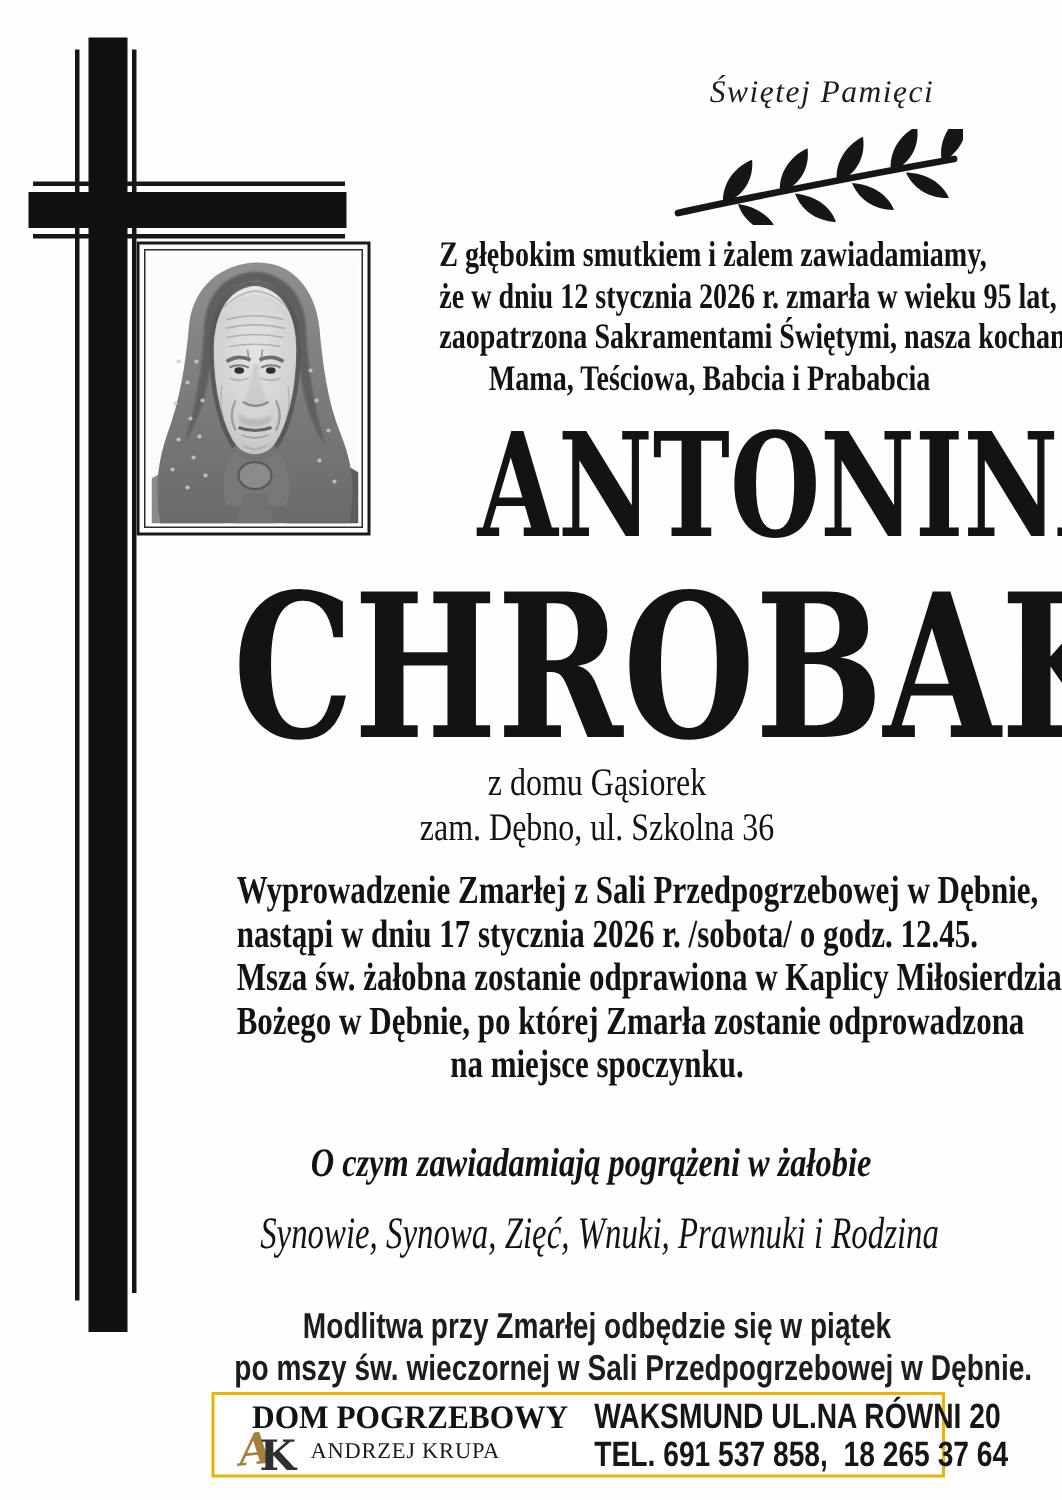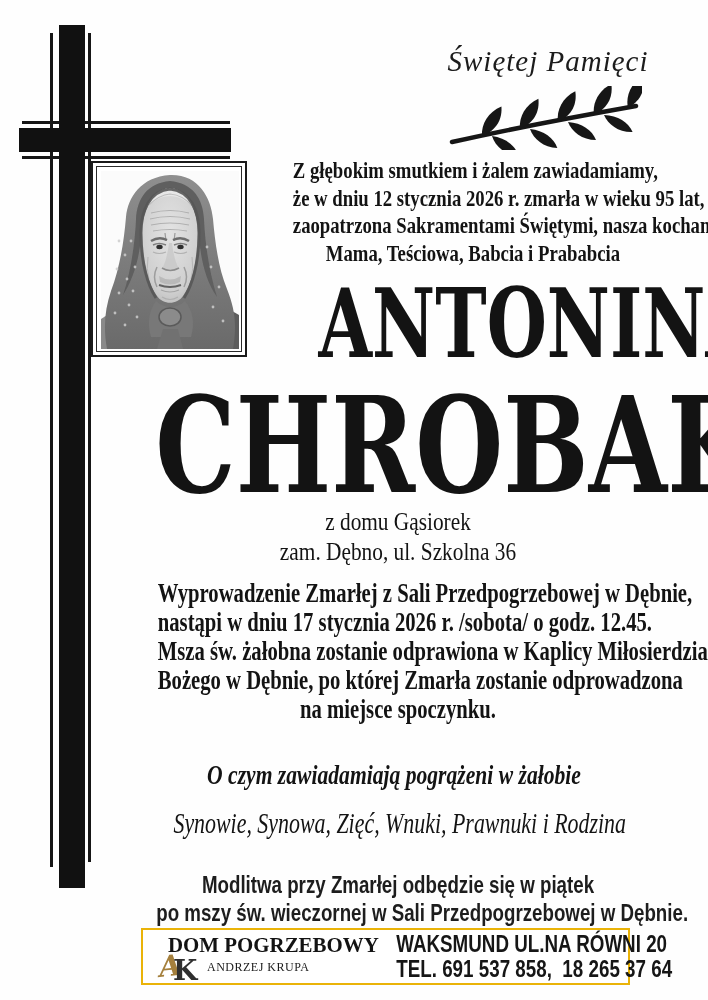--- a/index.html
+++ b/index.html
@@ -11,21 +11,21 @@
   .thin{position:absolute;background:#161616;}
   .bar{position:absolute;background:#111111;}
   
   .photo-frame{position:absolute;left:91px;top:161px;width:152px;height:192px;
     border:2px solid #1a1a1a;background:#ffffff;}
   .photo-frame-inner{position:absolute;left:3px;top:3px;right:3px;bottom:3px;
     border:1px solid #2a2a2a;background:#fff;}
   .photo-frame-inner svg{position:absolute;left:4px;top:4px;}
   
   .tblock{position:absolute;text-align:center;white-space:nowrap;transform-origin:50% 0;}
-  .sp-heading{left:390px;width:316px;top:45px;font-style:italic;font-size:29px;
+  .sp-heading{left:390px;width:316px;top:45px;font-style:italic;font-size:21px;
     line-height:32px;letter-spacing:1px;color:#1c1c1c;}
   .announce{left:242px;width:462px;top:157px;font-weight:bold;font-size:24px;
     line-height:27.6px;transform:scaleX(0.78);}
   .name-first{left:254px;width:460px;top:276px;font-family:"DejaVu Serif",serif;
     font-weight:bold;font-size:96px;line-height:96px;transform:scaleX(0.72);color:#131313;}
   .name-last{left:80px;width:628px;top:379px;font-family:"DejaVu Serif",serif;
     font-weight:bold;font-size:133px;line-height:133px;transform:scaleX(0.76);color:#131313;}
   .origin{left:90px;width:616px;top:507px;font-size:26px;line-height:30px;transform:scaleX(0.82);}
   .funeral{left:90px;width:616px;top:579px;font-weight:bold;font-size:26.5px;
     line-height:29px;transform:scaleX(0.78);}
@@ -39,21 +39,21 @@
   .footer-box{position:absolute;left:141px;top:928px;width:489px;height:57px;
     border:2px solid #eab308;box-sizing:border-box;background:#fff;}
   .fh-name{position:absolute;left:20px;top:2px;width:200px;text-align:center;
     font-weight:bold;font-size:22px;line-height:26px;white-space:nowrap;
     transform:scaleX(0.95);transform-origin:50% 0;}
   .fh-monogram{position:absolute;left:16px;top:17px;width:48px;height:36px;
     font-family:"DejaVu Serif",serif;}
   .mono-a{position:absolute;left:0;top:2px;font-style:italic;font-weight:bold;
     font-size:29px;color:#a5803d;transform:rotate(-6deg);}
   .mono-k{position:absolute;left:14px;top:7px;font-size:28px;font-weight:bold;color:#2f2f2f;}
-  .fh-owner{position:absolute;left:64px;top:30px;font-size:12px;letter-spacing:0.5px;
+  .fh-owner{position:absolute;left:64px;top:30px;font-size:15px;letter-spacing:0.5px;
     white-space:nowrap;color:#1a1a1a;}
   .fh-address{position:absolute;left:228px;top:2px;width:252px;text-align:center;
     font-family:"Liberation Sans",sans-serif;font-weight:bold;font-size:23.5px;
     line-height:25px;white-space:pre;transform:scaleX(0.8);transform-origin:50% 0;color:#161616;}
   .fh-phone{position:absolute;left:228px;top:27px;width:252px;text-align:center;
     font-family:"Liberation Sans",sans-serif;font-weight:bold;font-size:23.5px;
     line-height:25px;white-space:pre;transform:scaleX(0.8);transform-origin:50% 0;color:#161616;}
   .branch{position:absolute;left:448px;top:86px;width:194px;height:64px;}
 </style>
 </head>

